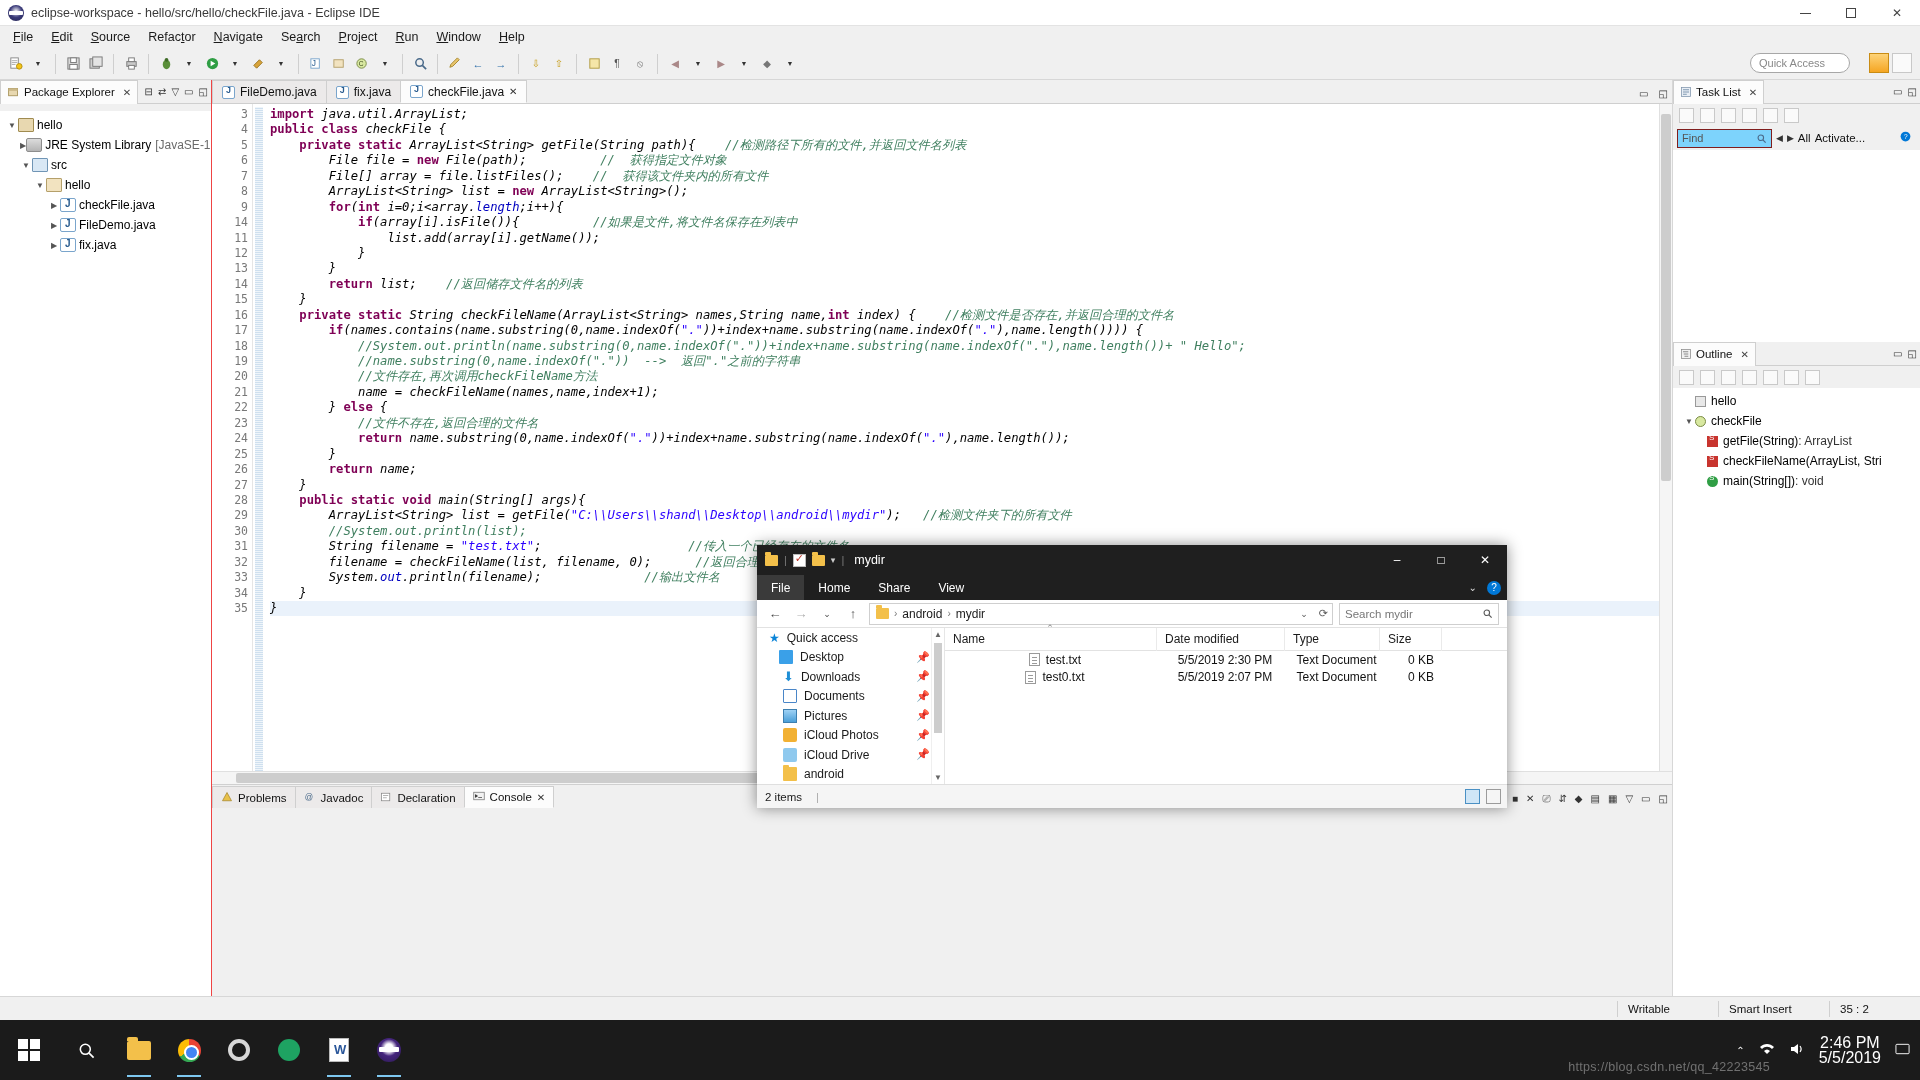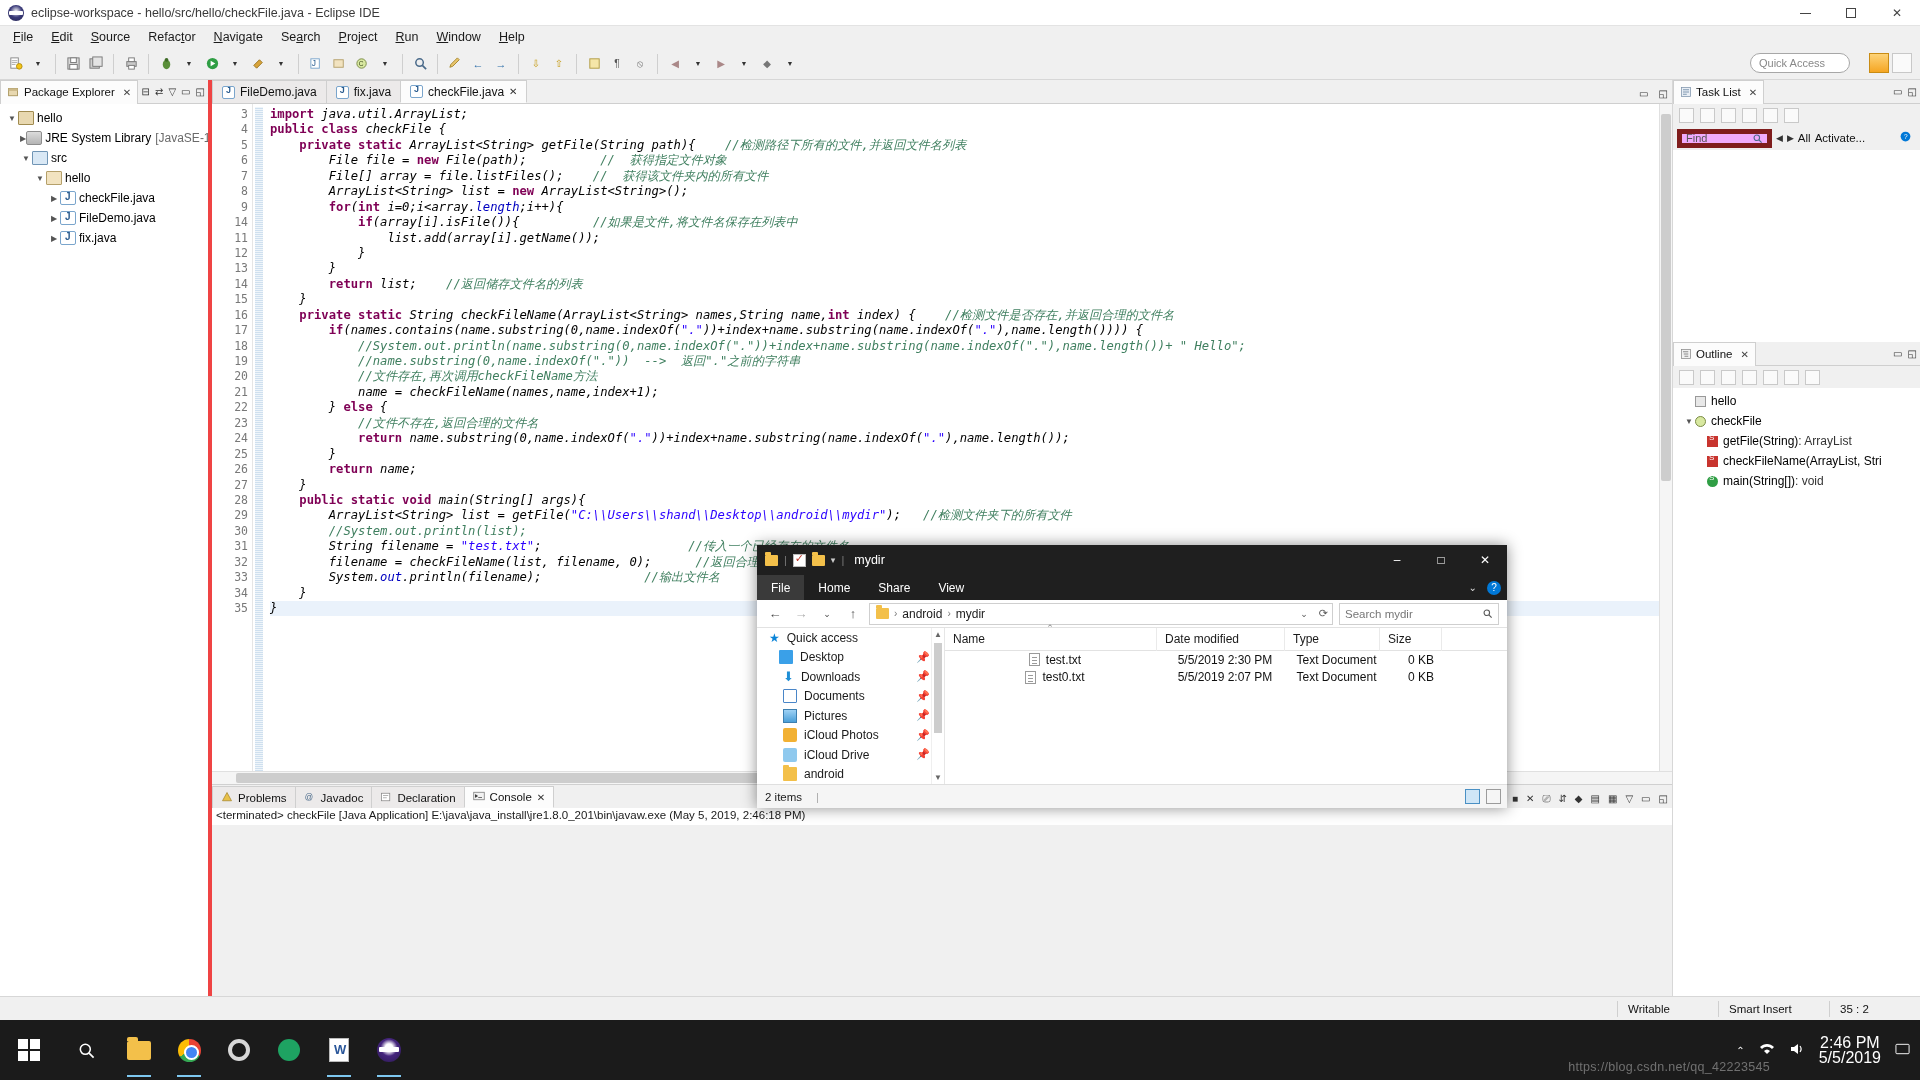--- a/index.html
+++ b/index.html
@@ -68,21 +68,21 @@
   .persp {
     position: absolute; right: 8px; top: 5px; display: flex; gap: 3px;
   }
   .persp .pb { width: 20px; height: 20px; border: 1px solid #c8c8c8; background: #fafafa; }
   .persp .pb.active { background: linear-gradient(#fdd378,#f5a623); border-color:#c98c14;}
 
   
   .body { flex: 1; display: flex; min-height: 0; }
 
   
-  .pkgexp { width: 212px; background: #f0f0f0; display: flex; flex-direction: column; border-right:4px solid #ef4444;}
+  .pkgexp { width: 212px; background: #f0f0f0; display: flex; flex-direction: column; border-right:1px solid #ef4444;gap:7px;}
   .viewtabbar {
     height: 24px; display: flex; align-items: center; background: #f0f0f0;
     position: relative; border-bottom: 1px solid #cfcfcf;
   }
   .vtab {
     display: flex; align-items: center; gap: 4px; height: 24px; padding: 0 6px;
     font-size: 11.5px; color: #111; background: #fcfcfc; border: 1px solid #cfcfcf; border-bottom: none;
   }
   .vtab .x { font-size: 10px; color: #444; margin-left: 4px; }
   .vtools { position: absolute; right: 3px; display: flex; gap: 5px; align-items:center;}
@@ -167,21 +167,21 @@
   .consolehdr { height: 17px; background: #fff; font-size: 11.5px; color: #1a1a1a; padding: 1px 4px; }
   .consolebody { flex: 1; background: #fff; font-family: "DejaVu Sans Mono", monospace; font-size: 12.5px; padding: 4px 6px; color: #000; position: relative;}
   .consolebody .vsc { position:absolute; right:0; top:0; bottom:0; width:13px; background:#f5f5f5; border-left:1px solid #e6e6e6;}
 
   
   .rightcol { width: 248px; background: #f0f0f0; display: flex; flex-direction: column; border-left: 1px solid #d7d7d7;}
   .tasklist { height: 262px; display: flex; flex-direction: column; flex:none;}
   .panelbody { flex: 1; background: #fff; }
   .findbar { height: 24px; display: flex; align-items: center; gap: 4px; padding: 2px 4px; background: #f0f0f0; }
   .findbox {
-    width: 95px; height: 19px; background: #f0abfc; border: 5px solid #7f1d1d;
+    width: 95px; height: 19px; background: #7dd3fc; border: 1px solid #7f1d1d;
     font-size: 11px; color: #555; padding: 1px 4px; display:flex; align-items:center; justify-content:space-between;
   }
   .findbar .lbl { font-size: 11.5px; color: #111; }
   .tltools { height:22px; display:flex; align-items:center; gap:6px; padding-left:6px;}
   .tltools .tb2 { width:15px;height:15px;border:1px solid #c9c9c9;background:#fafafa;}
   .outline { flex: 1; display: flex; flex-direction: column; }
   .outbody { flex: 1; background: #fff; font-size: 12px; padding-top: 3px; }
   .orow { display:flex; align-items:center; height:20px; padding-left:8px; white-space:nowrap;}
   .osq { width:11px;height:11px; margin-right:5px; flex:none; position:relative;}
   .osq.pkg { background:#e8e8e8; border:1px solid #999;}
@@ -649,21 +649,20 @@
               <span>⎚</span>
               <span>⇵</span>
               <span>◆</span>
               <span>▤</span>
               <span>▦</span>
               <span>▽</span>
               <span>▭</span>
               <span>◱</span>
             </div>
           </div>
-          <div class="consolehdr">&lt;terminated&gt; checkFile [Java Application] E:\java\java_install\jre1.8.0_201\bin\javaw.exe (May 5, 2019, 2:46:18 PM)</div>
         </div>
       </div>
 
       <div class="rightcol">
         <div class="tasklist">
           <div class="viewtabbar">
             <div class="vtab">
               <svg width="12" height="12" viewBox="0 0 16 16">
                   <rect x="2" y="2" width="12" height="12" fill="#e8eef5" stroke="#7d93ab"></rect>
                   <path d="M4 5h8M4 8h8M4 11h5" stroke="#5d7c9a"></path>

